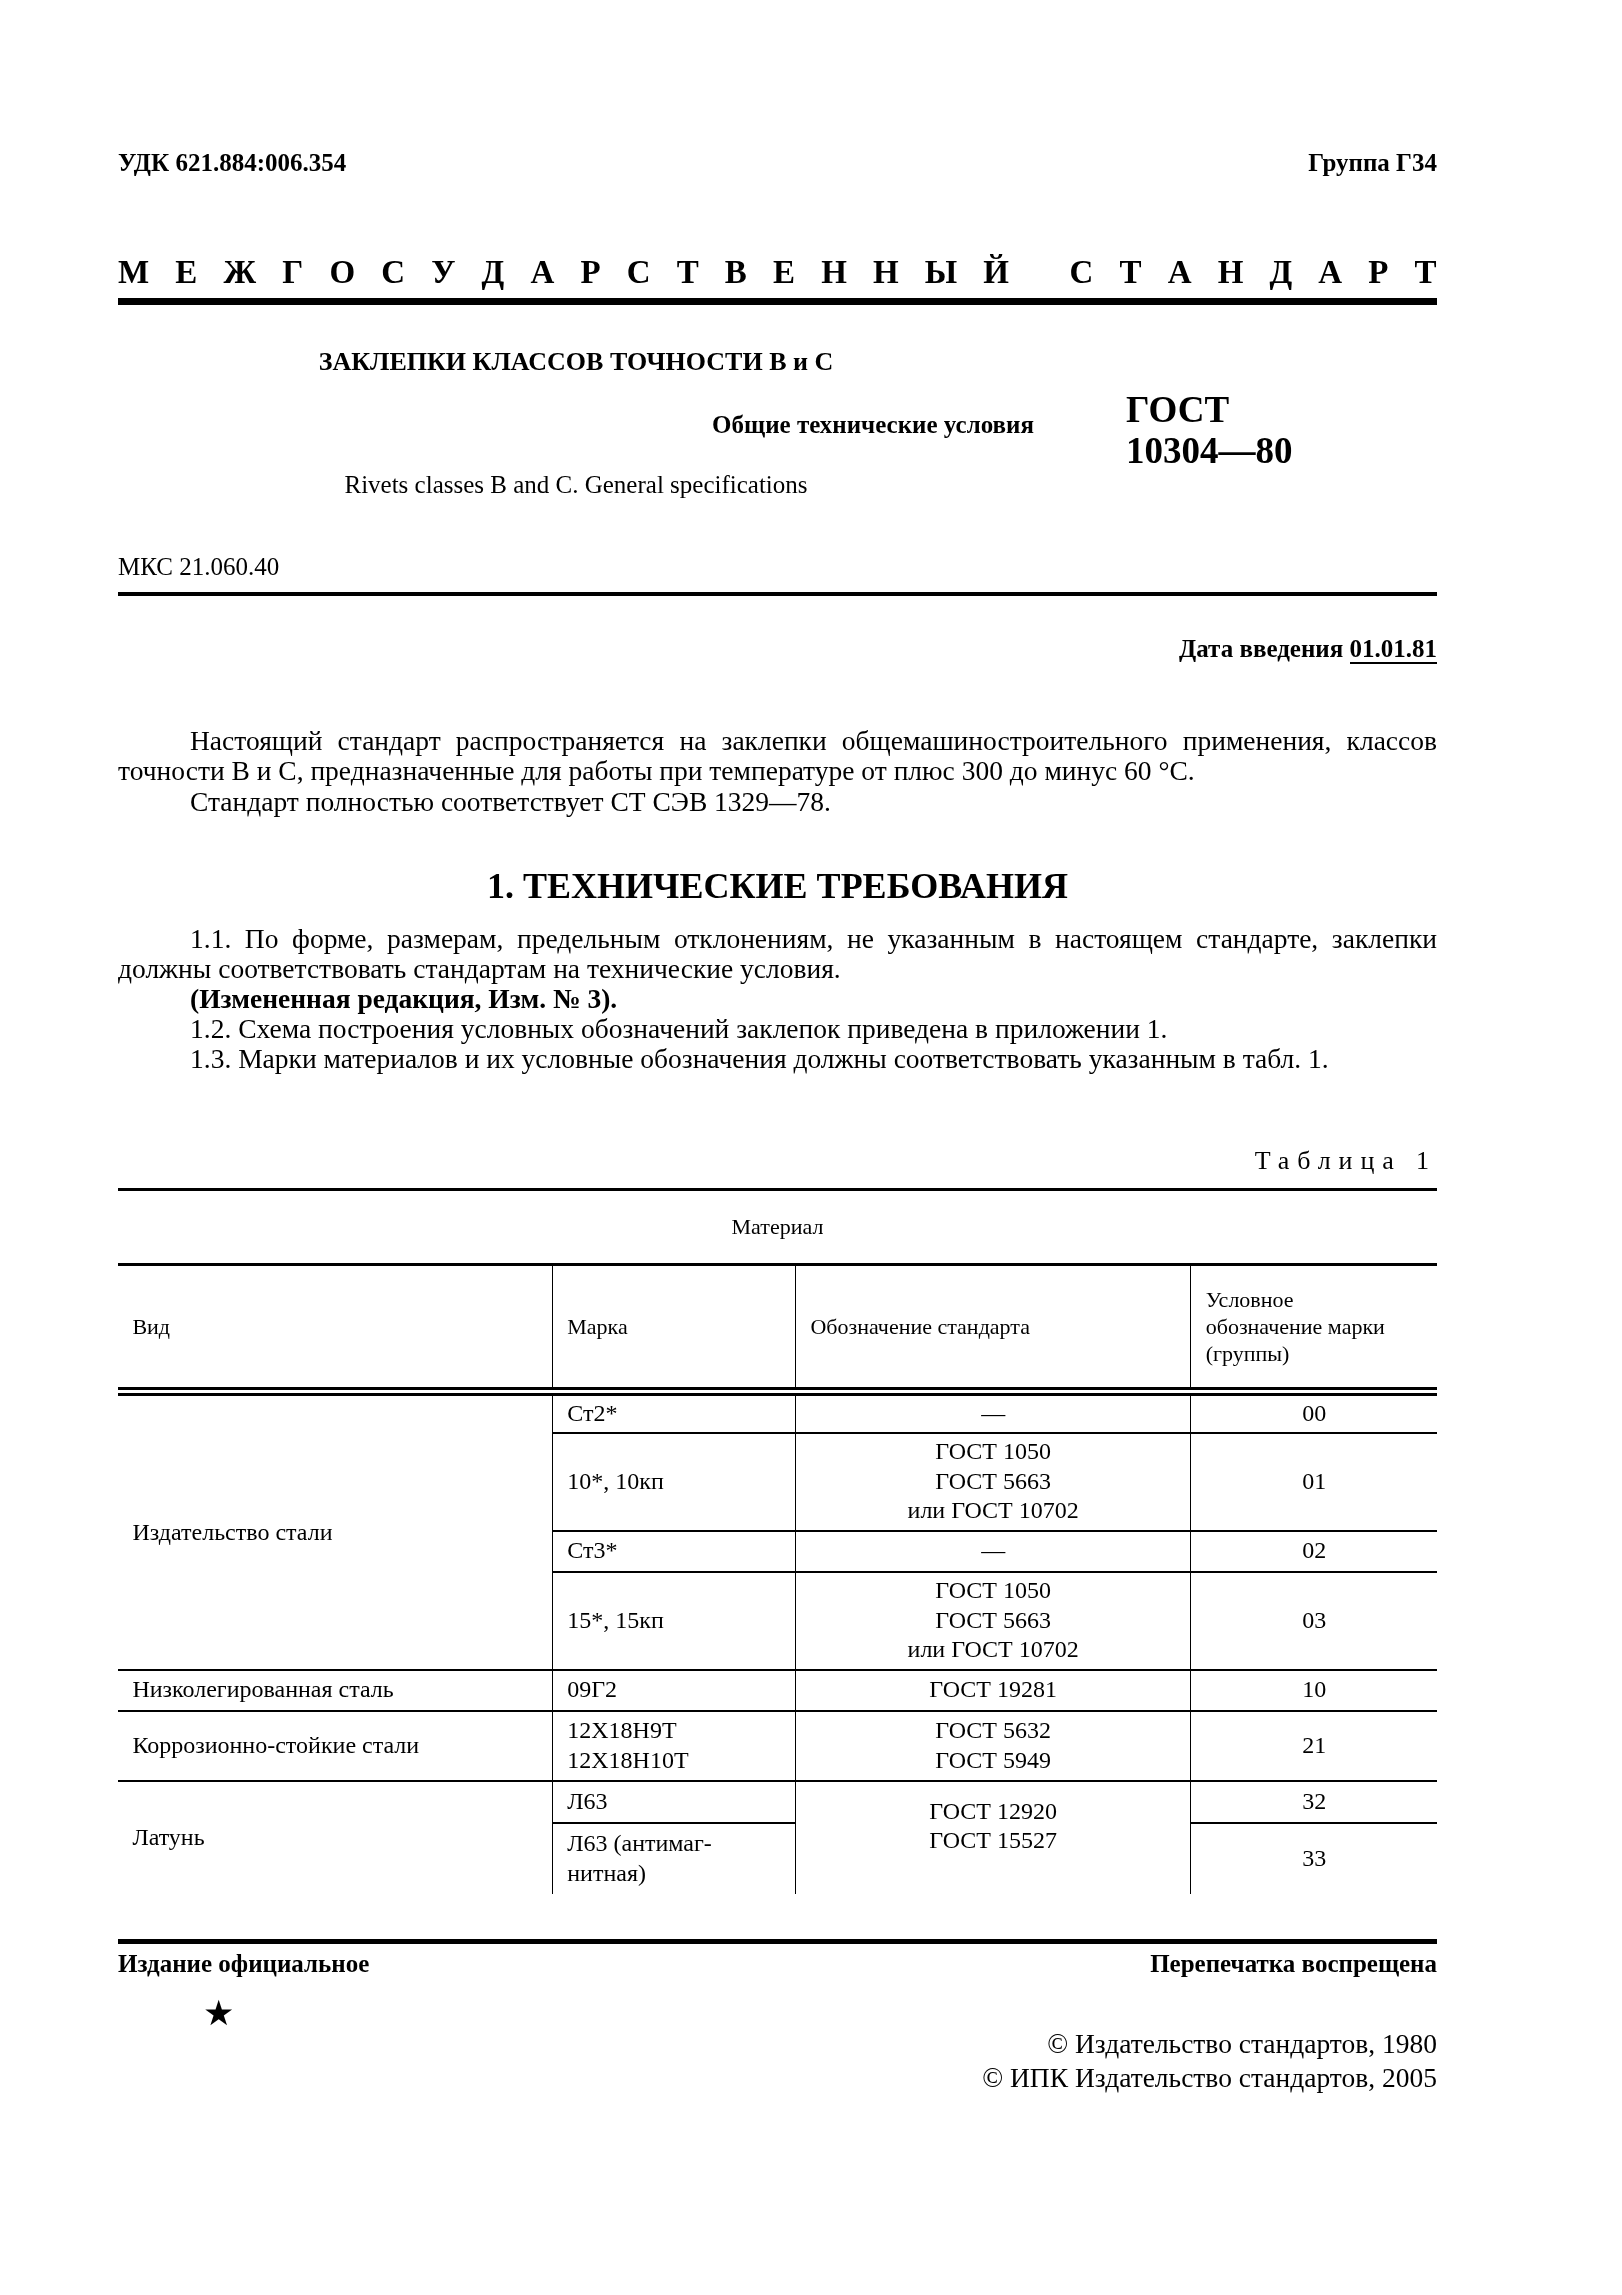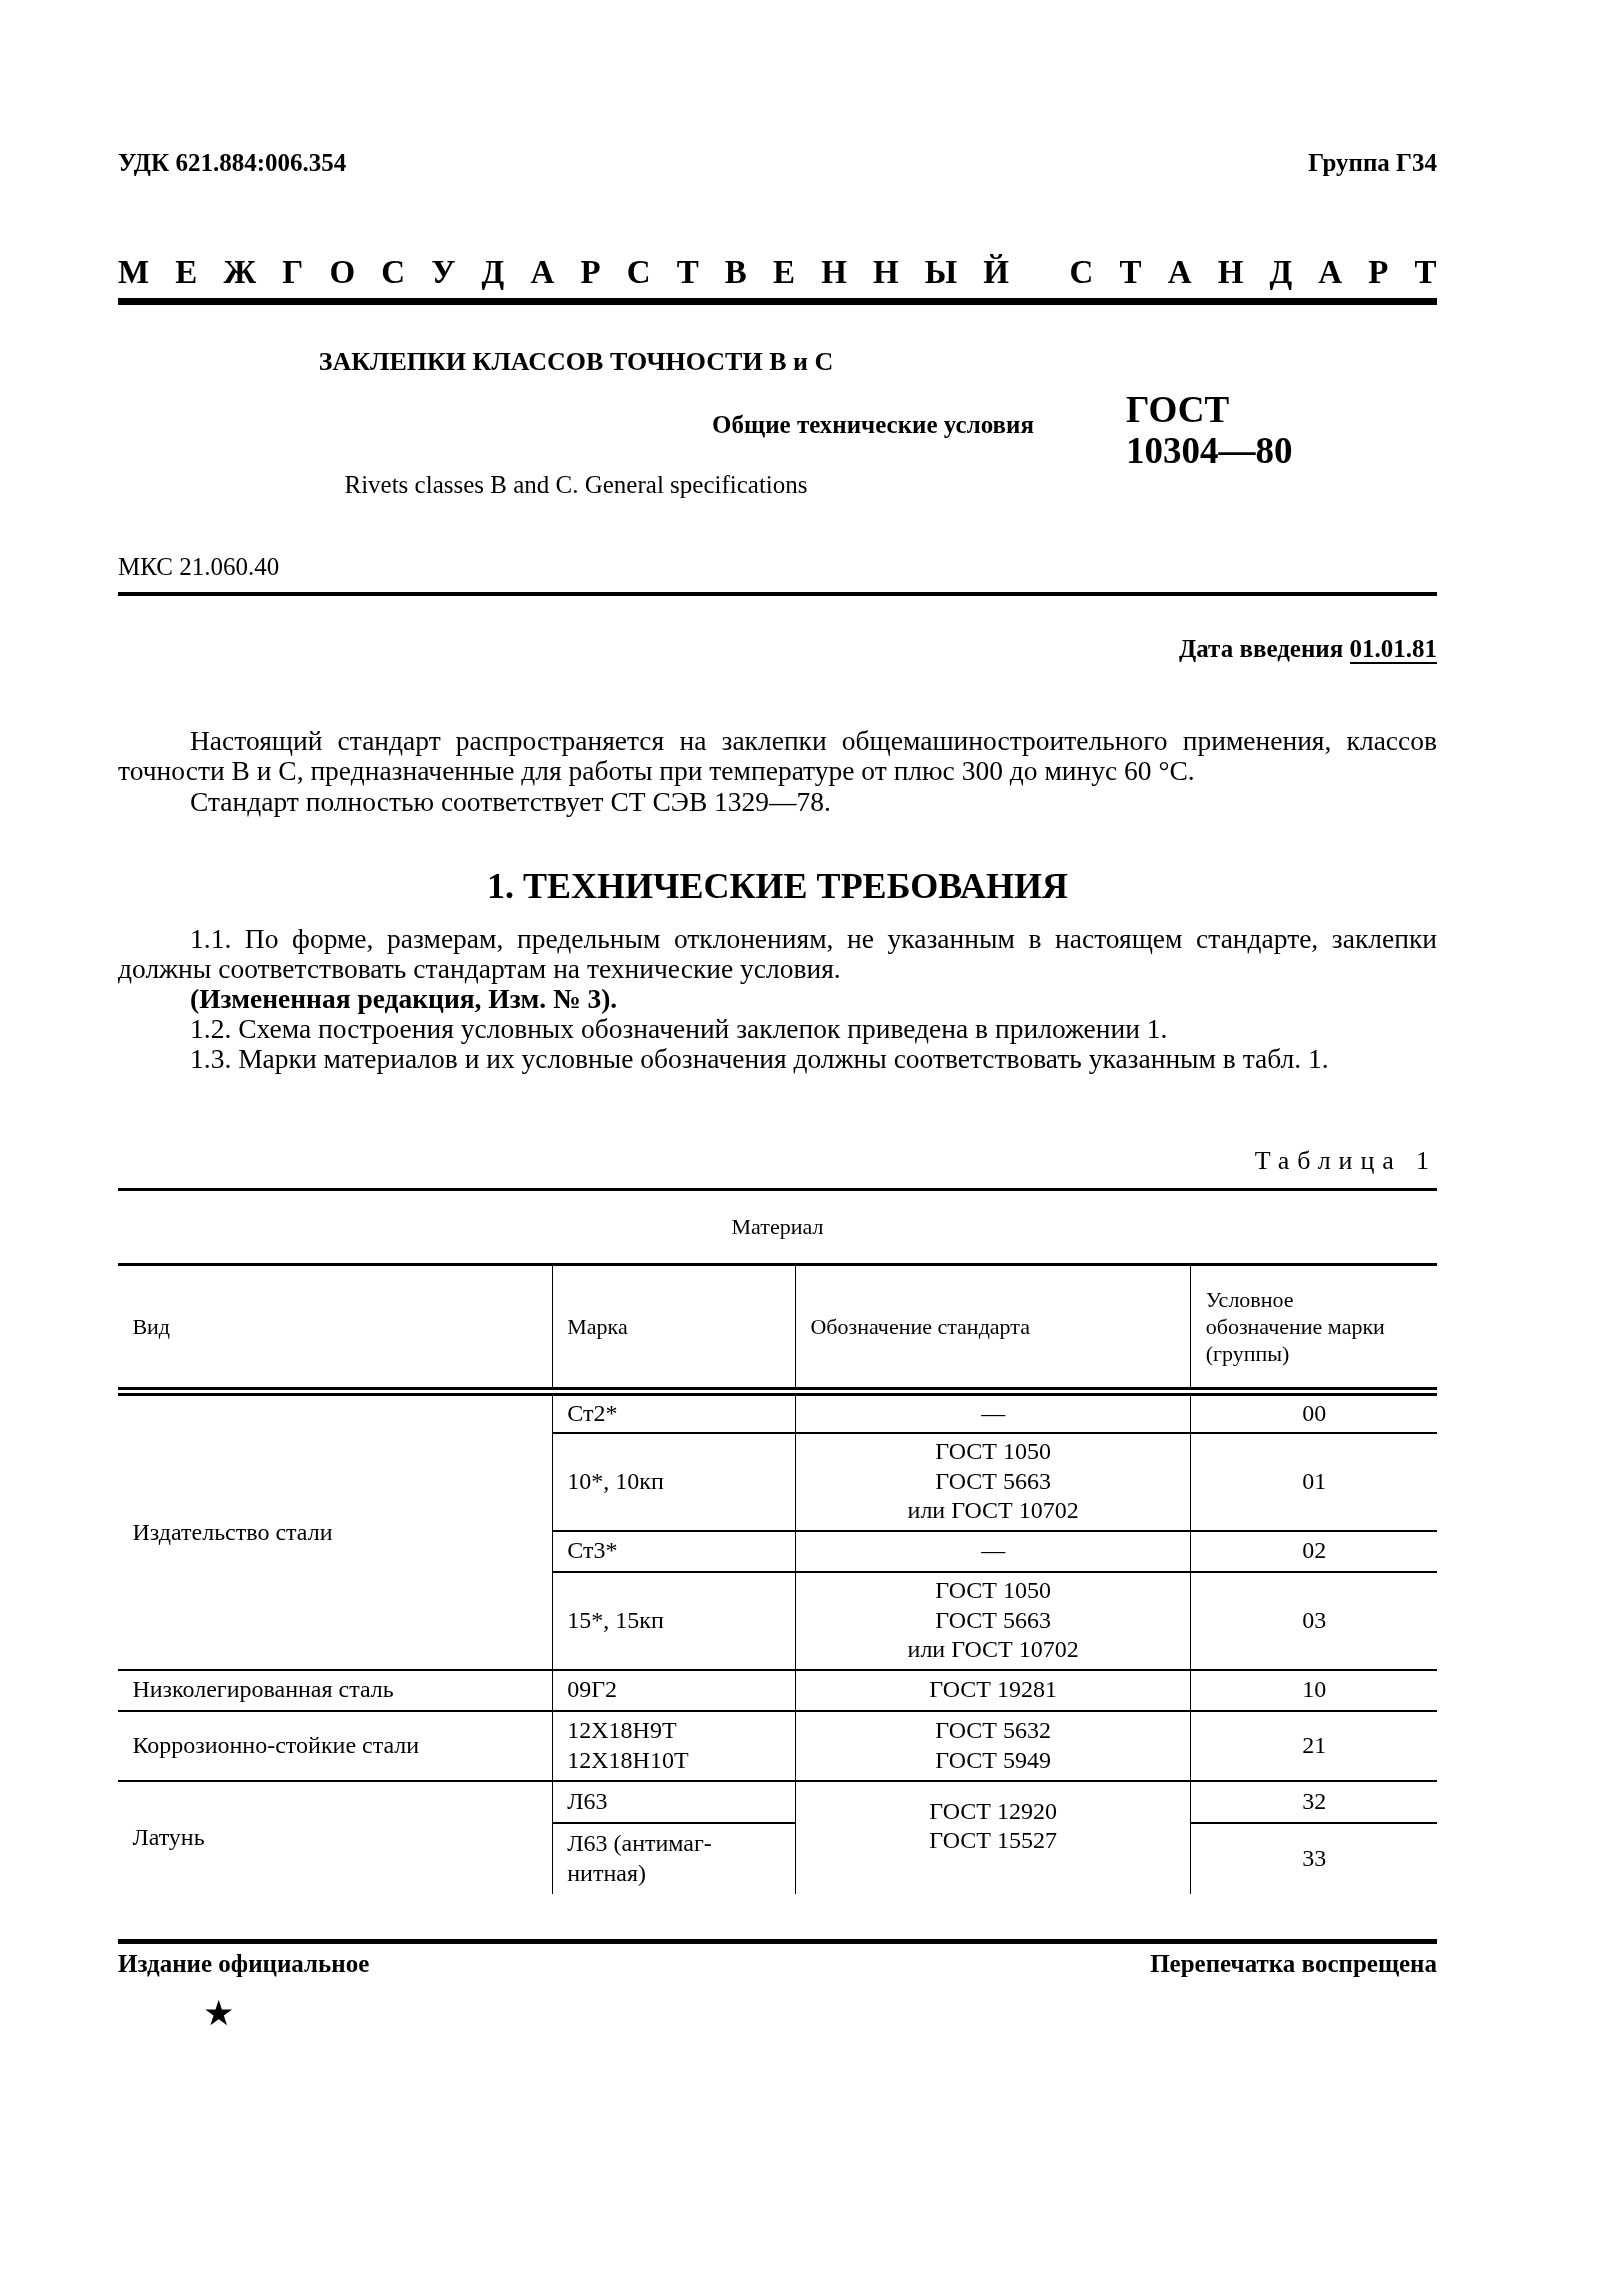--- a/index.html
+++ b/index.html
@@ -198,14 +198,16 @@
     <td class="vl c">33</td>
   </tr>
 </tbody>
   </table>
 
 <div class="abs foot-rule"></div>
 <div class="abs foot-l">Издание официальное</div>
 <div class="abs foot-r">Перепечатка воспрещена</div>
 <div class="abs star">★</div>
 <div class="abs copy">
+  <div>© Издательство стандартов, 1980</div>
+  <div>© ИПК Издательство стандартов, 2005</div>
 </div>
 
 
 </body></html>

